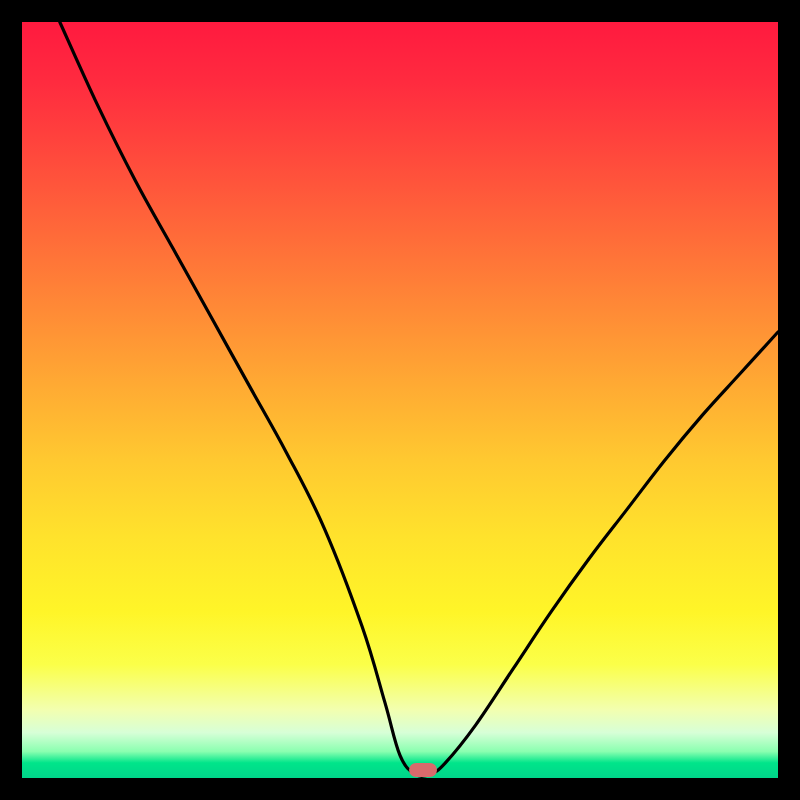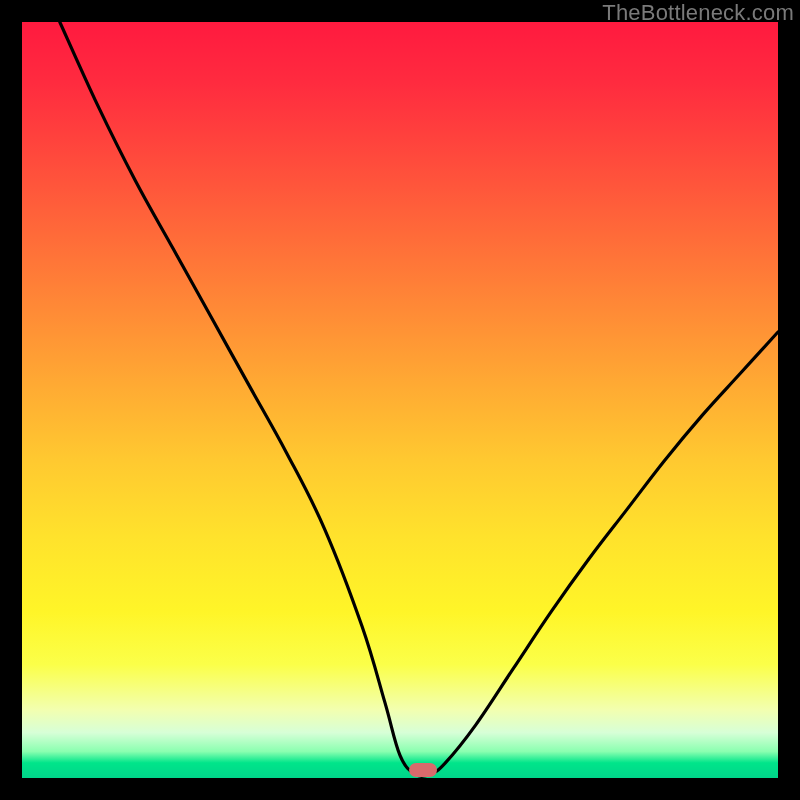--- a/index.html
+++ b/index.html
@@ -72,15 +72,14 @@
 
 <div class="frame">
 
   <div class="plot">
     <svg class="curve" viewBox="0 0 756 756" preserveAspectRatio="none">
       <path fill="none" stroke="#000" stroke-width="3.2" stroke-linecap="round" stroke-linejoin="round" d="M 37.800000000000004 0 C 44.604000000000006 14.968799999999995, 61.99200000000001 54.58319999999997, 75.60000000000001 83.15999999999997 C 89.20800000000001 111.73679999999996, 99.79199999999999 132.90479999999997, 113.39999999999999 158.76 C 127.008 184.61520000000002, 137.592 202.30560000000006, 151.20000000000002 226.80000000000007 C 164.80800000000002 251.29440000000008, 175.392 270.34560000000005, 189 294.84000000000003 C 202.608 319.3344, 213.19199999999998 338.3856, 226.79999999999998 362.88 C 240.408 387.3744, 250.99199999999996 405.0648, 264.59999999999997 430.92 C 278.20799999999997 456.77520000000004, 288.79200000000003 475.22159999999997, 302.40000000000003 506.52 C 316.00800000000004 537.8184, 329.3136 573.5015999999999, 340.2 604.8 C 351.08639999999997 636.0984, 356.076 657.2664, 362.88 680.4 C 369.68399999999997 703.5336, 372.5568 720.3924000000001, 378 733.32 C 383.4432 746.2476, 387.6768 748.818, 393.12 752.22 C 398.5632 755.6220000000001, 402.7968 754.2612, 408.24 752.22 C 413.6832 750.1788, 415.1952 749.7252, 423.36 740.88 C 431.5248 732.0348, 441.35279999999995 720.09, 453.59999999999997 703.08 C 465.8472 686.07, 477.79200000000003 666.792, 491.40000000000003 646.38 C 505.00800000000004 625.968, 515.592 609.4116, 529.1999999999999 589.6800000000001 C 542.8079999999999 569.9484000000001, 553.3919999999999 555.1308, 567 536.76 C 580.6080000000001 518.3892, 591.192 505.3104, 604.8000000000001 487.62 C 618.4080000000001 469.9296, 628.9920000000001 455.49, 642.6 438.48 C 656.208 421.47, 666.792 408.7692, 680.4 393.12 C 694.0079999999999 377.4708, 704.5919999999999 366.50879999999995, 718.1999999999999 351.53999999999996 C 731.808 336.5712, 749.196 317.44440000000003, 756 309.96000000000004"></path>
     </svg>
     <div class="marker" style="left: 400.68px; top: 748.44px;"></div>
   </div>
 
-  <div class="watermark">TheBottleneck.com</div>
 
 </div>
 
 </body></html>

